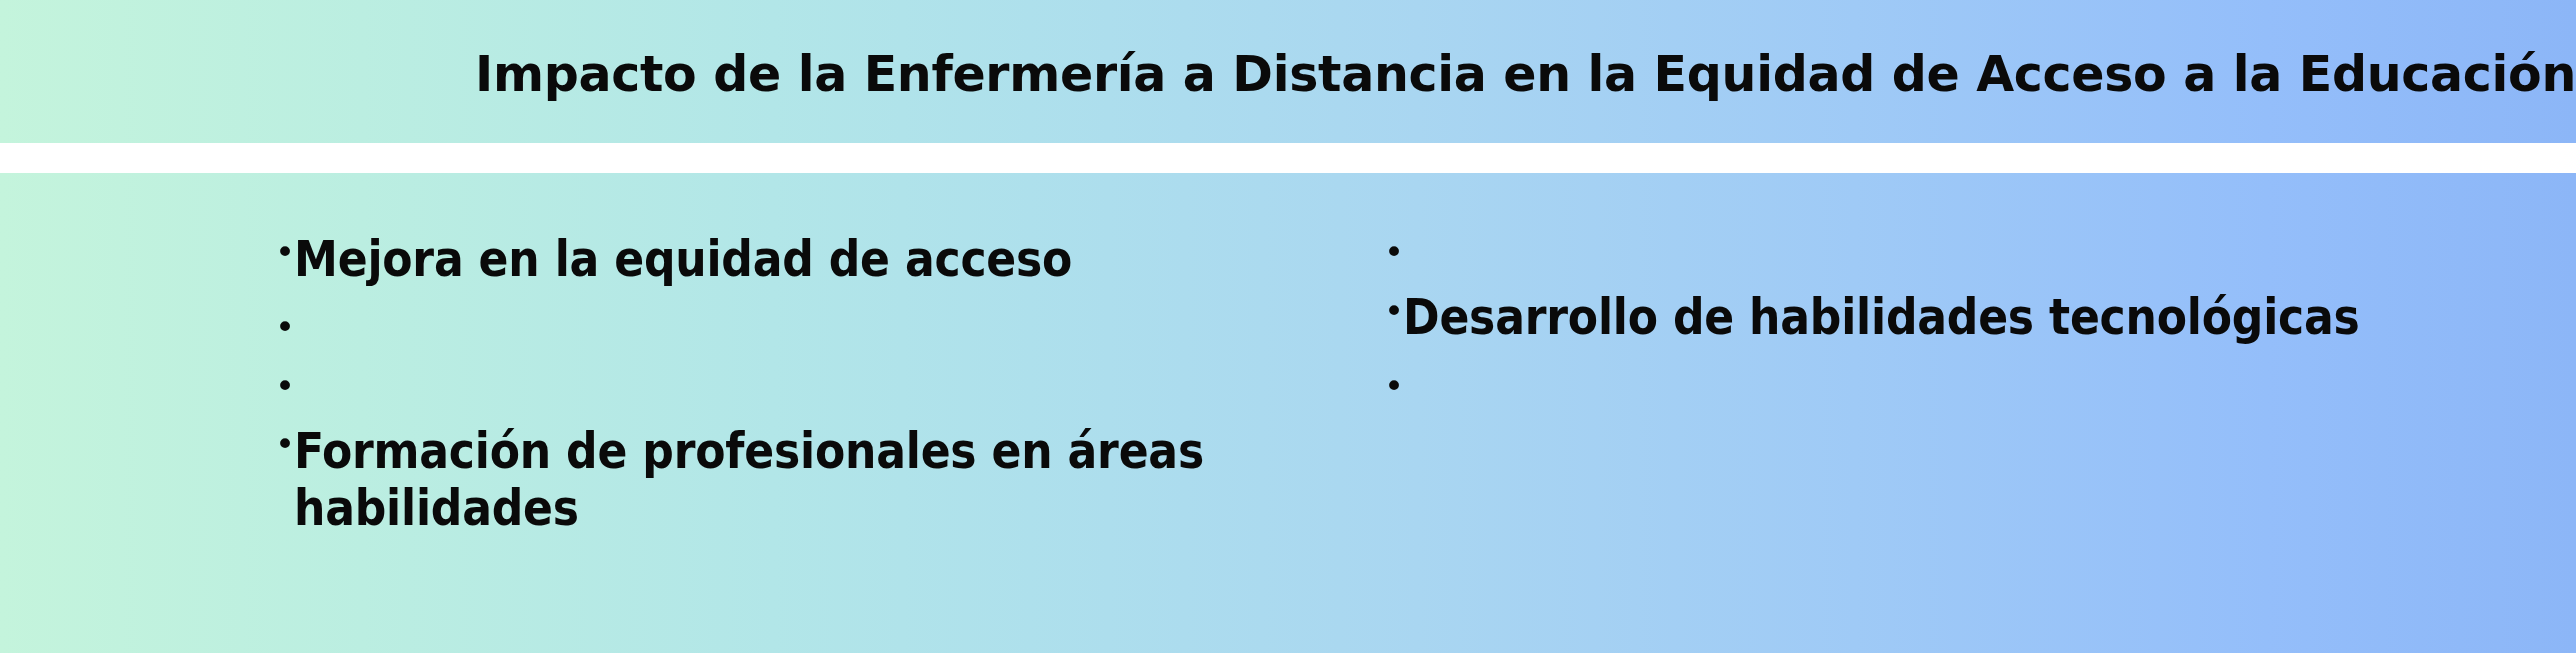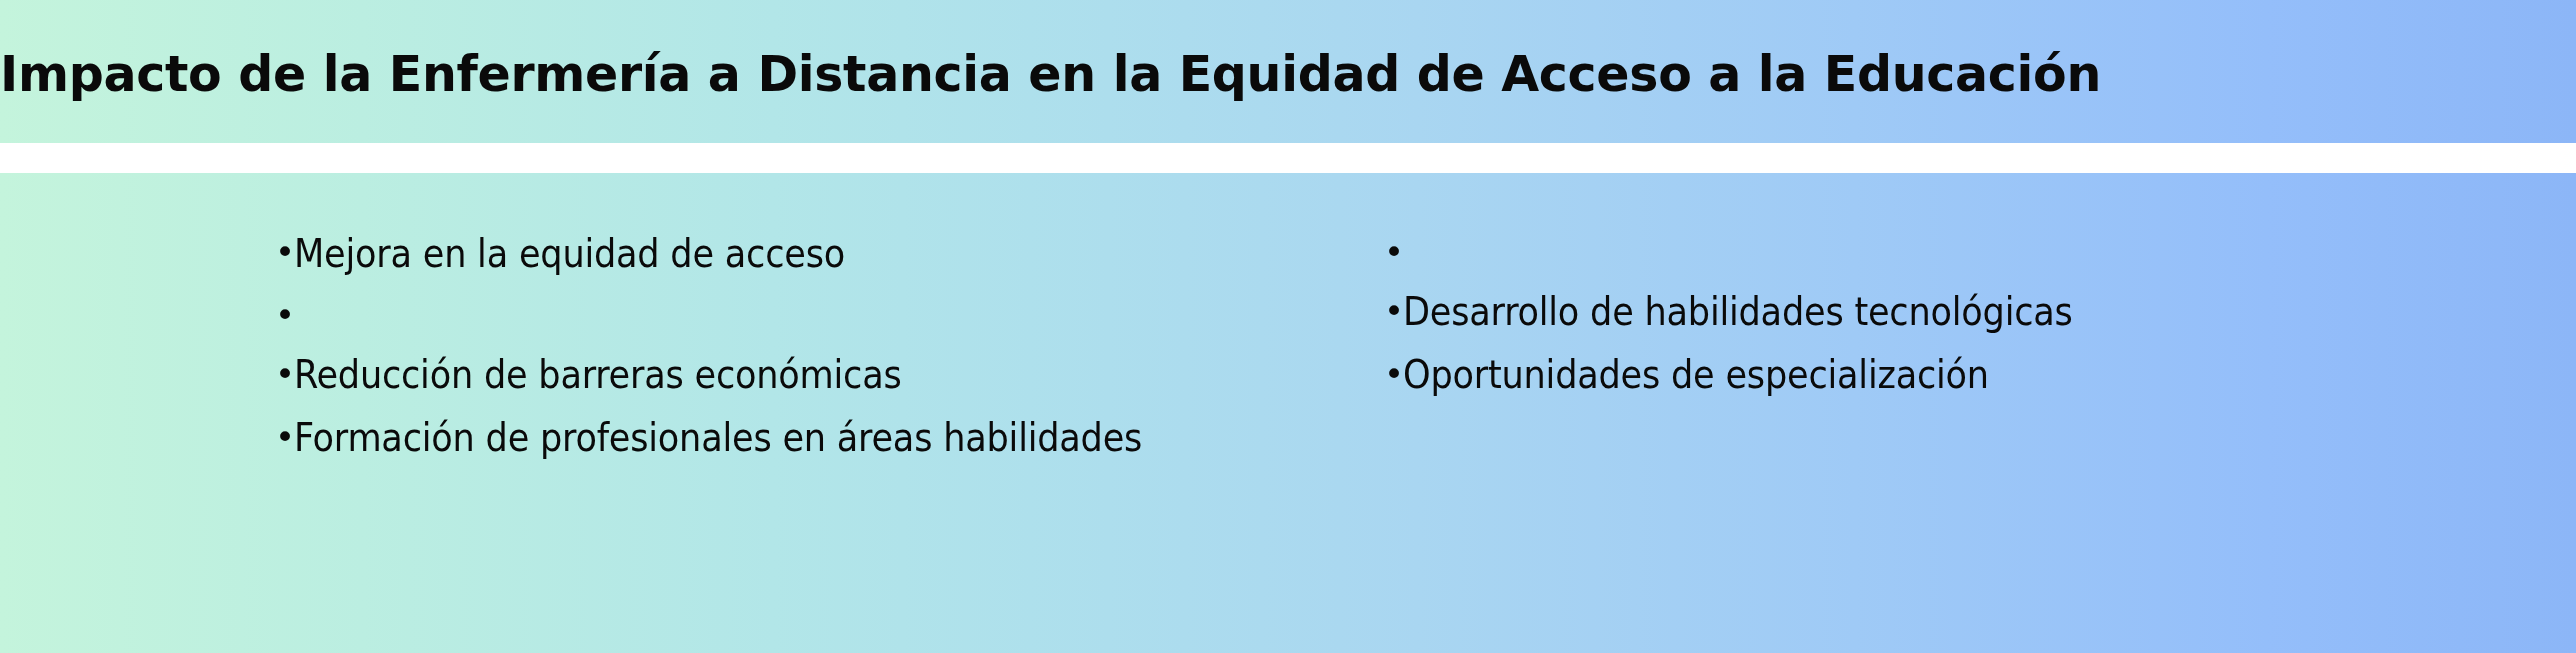--- a/index.html
+++ b/index.html
@@ -33,21 +33,21 @@
         #c4f4dc 0%,
         #bbeee1 14%,
         #b2e6e8 30%,
         #aee0ec 40%,
         #a9d6f1 55%,
         #9fcaf6 72%,
         #94befa 88%,
         #8cb6f7 100%);
     display: flex;
     align-items: center;
-    justify-content: flex-start;
+    justify-content: flex-end;
   }
 
   .slide-title {
     color: #0a0a0a;
     font-family: "DejaVu Sans", sans-serif;
     font-size: 49px;
     font-weight: 700;
     letter-spacing: -0.3px;
     line-height: 1;
     white-space: nowrap;
@@ -127,22 +127,22 @@
     font-size: 34px;
     line-height: 1.18;
     font-family: "DejaVu Sans", sans-serif;
     text-align: left;
     padding-top: 1.3px;
   }
 
   .bullet-text {
     color: #0a0a0a;
     font-family: "DejaVu Sans Condensed", "DejaVu Sans", sans-serif;
-    font-size: 39px;
-    font-weight: 400;
+    font-size: 49px;
+    font-weight: 700;
     line-height: 1.18;
     letter-spacing: -0.2px;
     max-width: 986px;
   }
 
   .column-right .bullet-text {
     max-width: 1074px;
   }
 </style>
 </head>
@@ -166,21 +166,20 @@
             <span class="bullet-marker">•</span>
             <span class="bullet-text">Mejora en la equidad de acceso</span>
           </li>
 
           <li class="bullet-item">
             <span class="bullet-marker">•</span>
           </li>
 
           <li class="bullet-item">
             <span class="bullet-marker">•</span>
-            <span class="bullet-text">Reducción de barreras económicas</span>
           </li>
 
           <li class="bullet-item">
             <span class="bullet-marker">•</span>
             <span class="bullet-text">Formación de profesionales en áreas habilidades</span>
           </li>
 
         </ul>
       </div>
 
@@ -191,21 +190,20 @@
             <span class="bullet-marker">•</span>
           </li>
 
           <li class="bullet-item">
             <span class="bullet-marker">•</span>
             <span class="bullet-text">Desarrollo de habilidades tecnológicas</span>
           </li>
 
           <li class="bullet-item">
             <span class="bullet-marker">•</span>
-            <span class="bullet-text">Oportunidades de especialización</span>
           </li>
 
         </ul>
       </div>
 
     </div>
   </div>
 
 </div>
 

